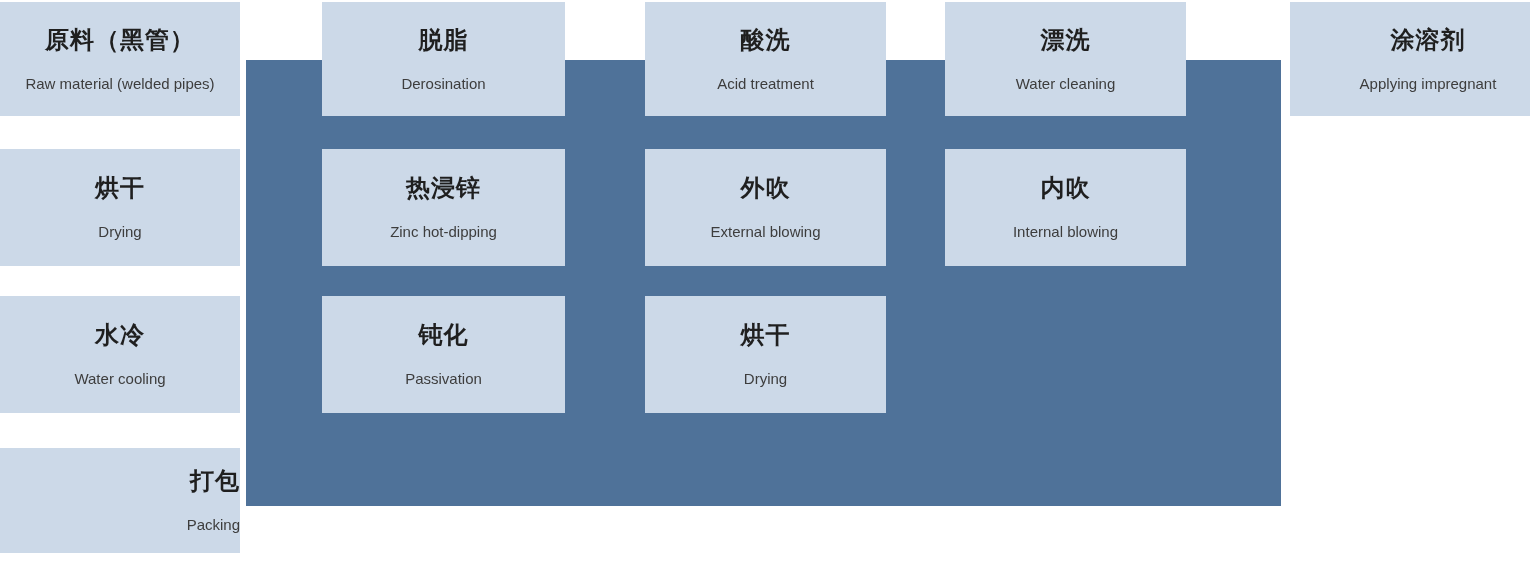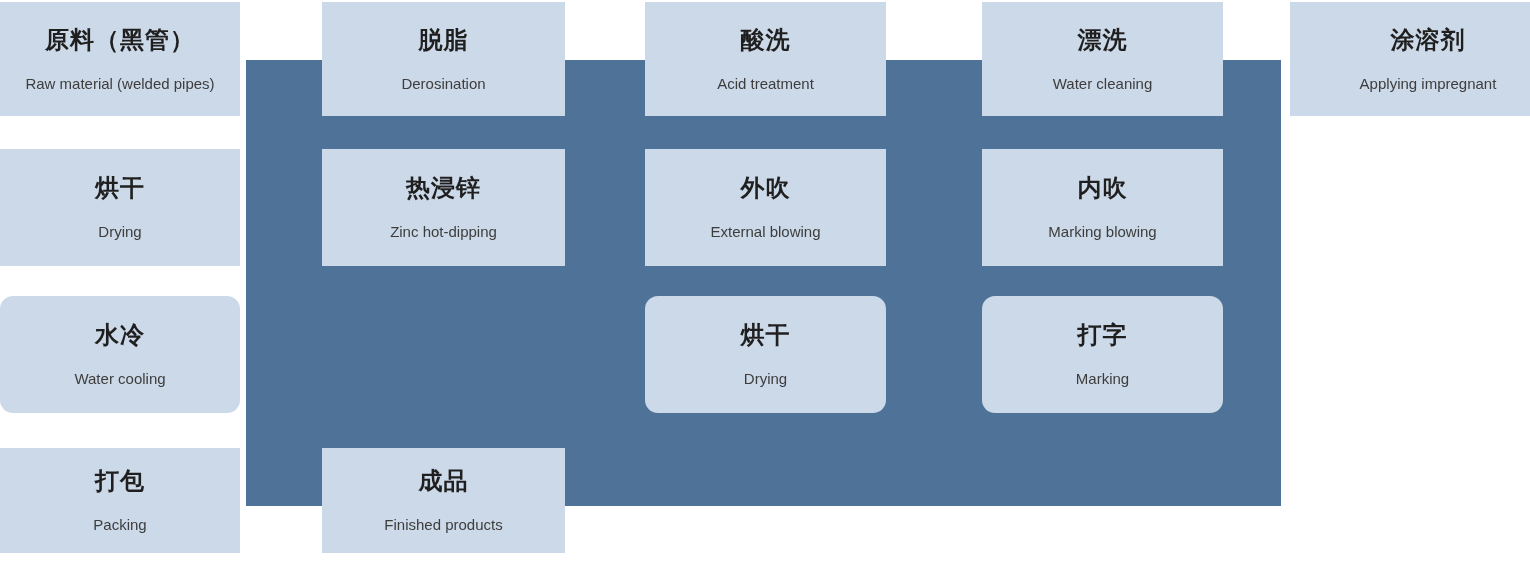--- a/index.html
+++ b/index.html
@@ -34,27 +34,27 @@
     display: flex;
     flex-direction: column;
     align-items: center;
     justify-content: center;
     text-align: center;
   }
   
   .cA { left: 0;      width: 240px; }
   .cB { left: 322px;  width: 243px; }
   .cC { left: 645px;  width: 241px; }
-  .cD { left: 982px;  width: 241px; text-align: right; }
+  .cD { left: 945px;  width: 241px; text-align: right; }
   .cE { left: 1290px; width: 276px; }
   
   .r1 { top: 2px;   height: 114px; }
   .r2 { top: 149px; height: 117px; }
-  .r3 { top: 296px; height: 117px; border-radius: 13px; }
-  .r4 { top: 448px; height: 105px; }
+  .r3 { top: 296px; height: 117px; }
+  .r4 { top: 448px; height: 105px; align-items: flex-end; }
   .zh {
     font-family: "Liberation Serif", "DejaVu Serif", serif;
     font-weight: bold;
     font-size: 24px;
     line-height: 1.25;
     color: var(--title-color);
     letter-spacing: 1px;
   }
   .en {
     font-family: "Liberation Sans", "DejaVu Sans", sans-serif;
@@ -99,38 +99,34 @@
   <div class="step cC r2">
     <div class="zh">外吹</div>
     <div class="en">External blowing</div>
   </div>
   <div class="step cB r2">
     <div class="zh">热浸锌</div>
     <div class="en">Zinc hot-dipping</div>
   </div>
   <div class="step cD r2">
     <div class="zh">内吹</div>
-    <div class="en">Marking blowing</div>
+    <div class="en">Internal blowing</div>
   </div>
 
   <div class="step cA r3">
     <div class="zh">水冷</div>
     <div class="en">Water cooling</div>
   </div>
+  <div class="step cB r3">
+    <div class="zh">钝化</div>
+    <div class="en">Passivation</div>
+  </div>
   <div class="step cC r3">
     <div class="zh">烘干</div>
     <div class="en">Drying</div>
-  </div>
-  <div class="step cD r3">
-    <div class="zh">打字</div>
-    <div class="en">Marking</div>
   </div>
 
   <div class="step cA r4">
     <div class="zh">打包</div>
     <div class="en">Packing</div>
   </div>
-  <div class="step cB r4">
-    <div class="zh">成品</div>
-    <div class="en">Finished products</div>
-  </div>
 
 </div>
 
 </body></html>

